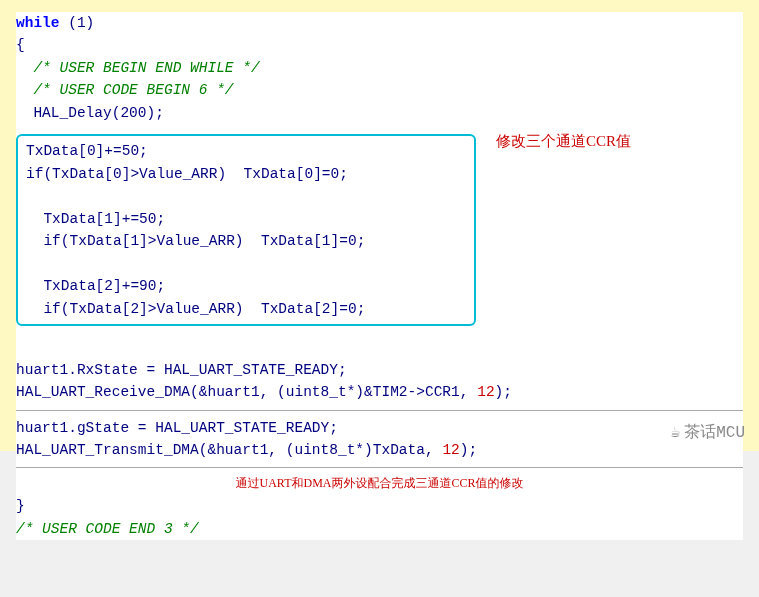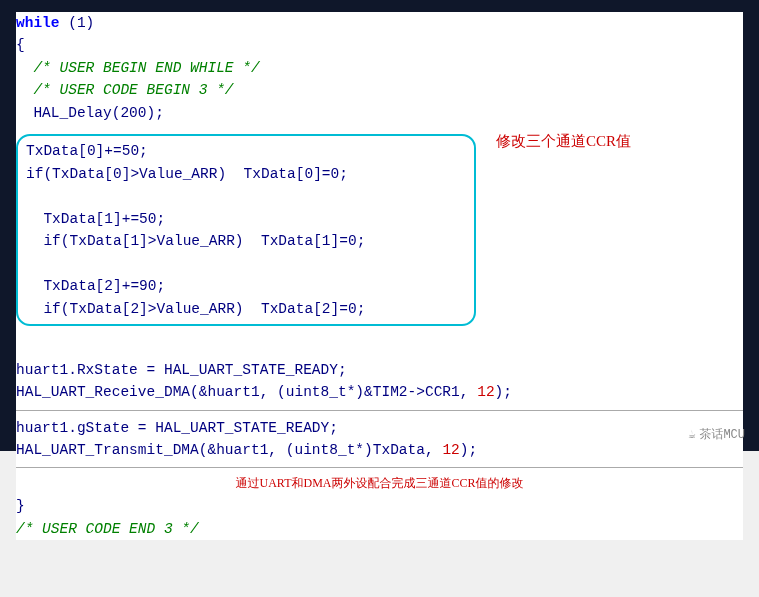--- a/index.html
+++ b/index.html
@@ -6,21 +6,21 @@
     body {
       width: 759px;
       height: 597px;
       background: #f0f0f0;
       font-family: 'Courier New', Courier, monospace;
       overflow: hidden;
     }
     .main-container {
       width: 759px;
       height: 451px;
-      background: #0f172a;
+      background: #fef9c3;
       padding: 12px 16px 8px 16px;
       position: relative;
     }
     .code-block {
       font-size: 14.5px;
       line-height: 1.55;
       color: #000080;
       background: #ffffff;
     }
     .line {
@@ -28,21 +28,21 @@
       white-space: pre;
     }
     .kw { color: #0000ff; font-weight: bold; }
     .comment { color: #008000; font-style: italic; }
     .normal { color: #000080; }
     .red-num { color: #cc0000; }
 
     
     .cyan-box {
       border: 2px solid #00bcd4;
-      border-radius: 14px;
+      border-radius: 6px;
       padding: 4px 8px 4px 8px;
       margin: 4px 0 4px 0;
       display: inline-block;
       width: 460px;
       position: relative;
     }
 
     .annotation-right {
       position: absolute;
       right: 20px;
@@ -63,21 +63,21 @@
     .separator {
       border: none;
       border-top: 1px solid #aaaaaa;
       margin: 6px 0;
     }
 
     .watermark {
       position: absolute;
       bottom: 8px;
       right: 14px;
-      font-size: 12px;
+      font-size: 16px;
       color: #888888;
     }
 
     .row-with-annotation {
       position: relative;
       display: flex;
       align-items: flex-start;
     }
     .code-col {
       flex: 0 0 auto;
@@ -91,21 +91,21 @@
   </style>
 </head>
 <body>
 
 <div class="main-container">
   <div class="code-block">
 
     <span class="line"><span class="kw">while</span><span class="normal"> (1)</span></span>
     <span class="line"><span class="normal">{</span></span>
     <span class="line"><span class="comment">  /* USER BEGIN END WHILE */</span></span>
-    <span class="line"><span class="comment">  /* USER CODE BEGIN 3 */</span></span>
+    <span class="line"><span class="comment">  /* USER CODE BEGIN 6 */</span></span>
     <span class="line"><span class="normal">  HAL_Delay(200);</span></span>
 
     <div class="row-with-annotation" style="margin-top:6px; margin-bottom:6px;">
       <div class="code-col">
         <div class="cyan-box">
           <span class="line"><span class="normal">TxData[0]+=50;</span></span>
           <span class="line"><span class="normal">if(TxData[0]&gt;Value_ARR)  TxData[0]=0;</span></span>
           <span class="line"> </span>
           <span class="line"><span class="normal">  TxData[1]+=50;</span></span>
           <span class="line"><span class="normal">  if(TxData[1]&gt;Value_ARR)  TxData[1]=0;</span></span>

